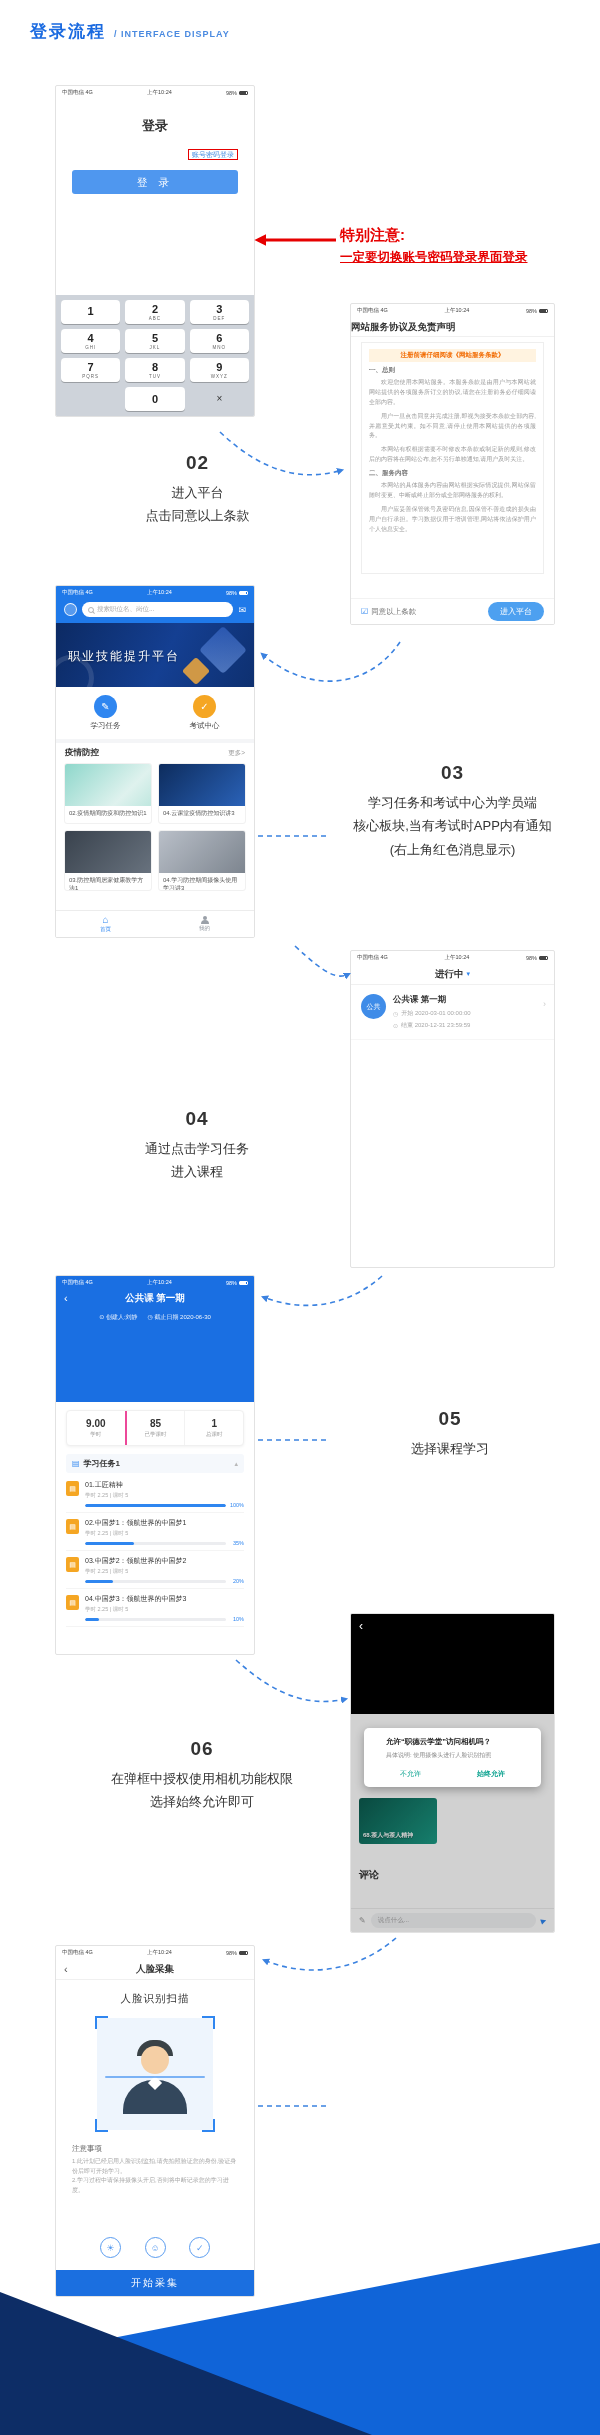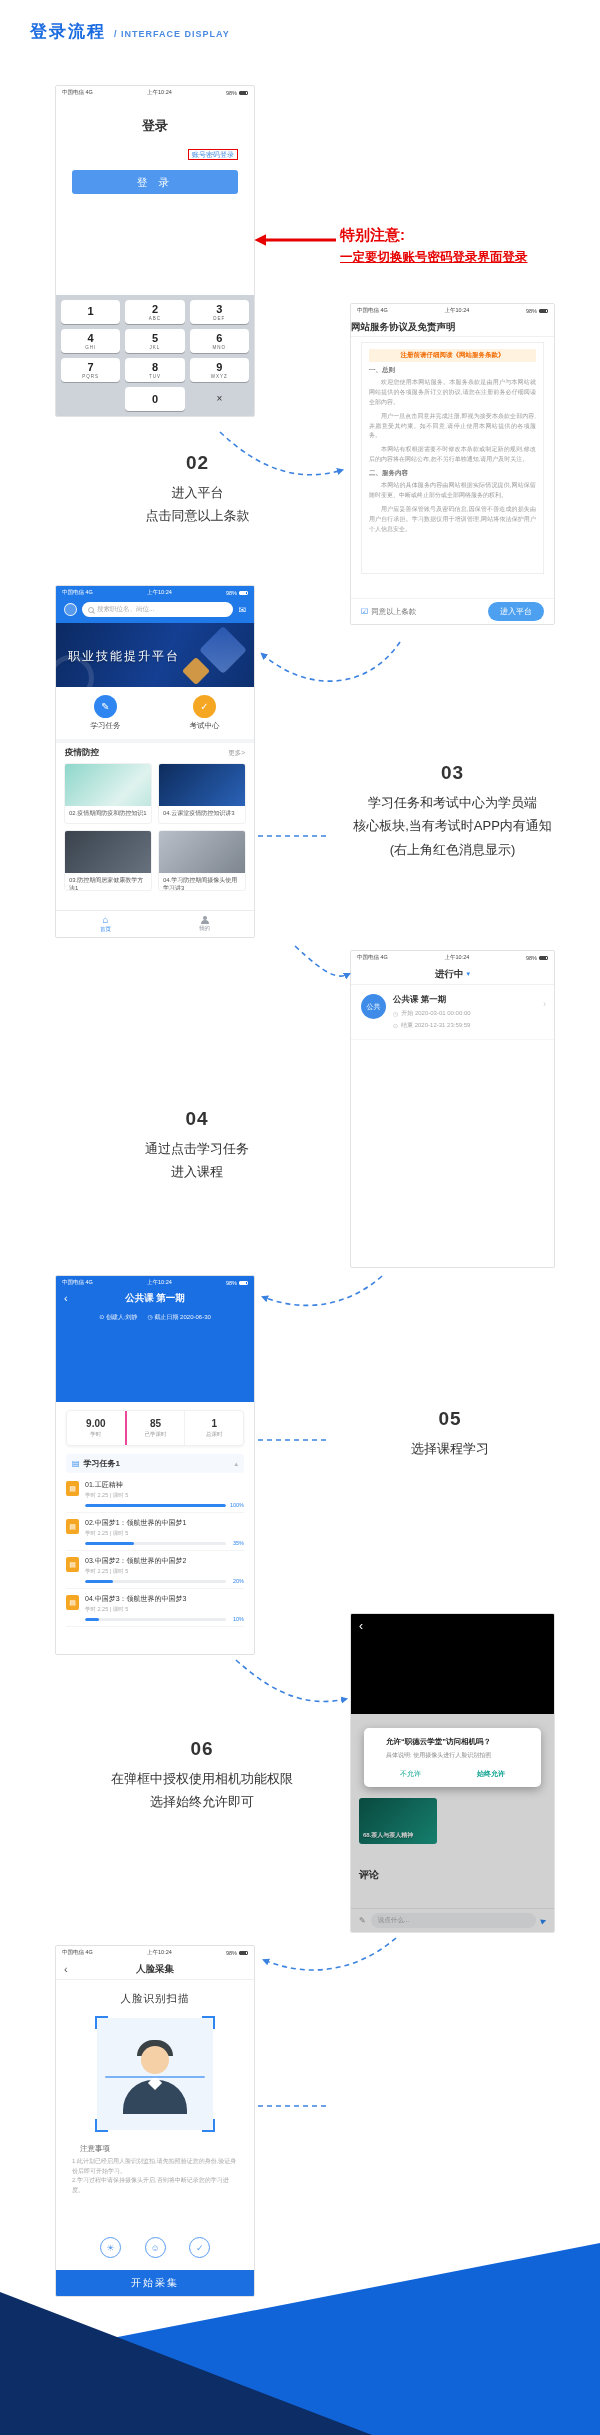--- a/index.html
+++ b/index.html
@@ -190,21 +190,21 @@
 .fc-corner{position:absolute;width:13px;height:13px;border:0 solid #2f86f0;}
 .fc-corner.tl{left:-2px;top:-2px;border-left-width:2px;border-top-width:2px;}
 .fc-corner.tr{right:-2px;top:-2px;border-right-width:2px;border-top-width:2px;}
 .fc-corner.bl{left:-2px;bottom:-2px;border-left-width:2px;border-bottom-width:2px;}
 .fc-corner.br{right:-2px;bottom:-2px;border-right-width:2px;border-bottom-width:2px;}
 .av-hair{position:absolute;left:50%;top:22px;transform:translateX(-50%);width:36px;height:16px;background:#3a4246;border-radius:17px 17px 0 0;}
 .av-face{position:absolute;left:50%;top:28px;transform:translateX(-50%);width:28px;height:28px;background:#f5cfa5;border-radius:50%;}
 .av-body{position:absolute;left:50%;top:62px;transform:translateX(-50%);width:64px;height:34px;background:#33475c;border-radius:30px 30px 0 0;}
 .av-collar{position:absolute;left:50%;top:60px;transform:translateX(-50%) rotate(45deg);width:10px;height:10px;background:#fff;}
 .fc-scanline{position:absolute;left:8px;right:8px;top:58px;height:2px;background:rgba(47,134,240,.6);border-radius:1px;}
-.fc-notice-t{margin:14px 24px 3px;font-size:7.5px;color:#666;}
+.fc-notice-t{margin:14px 16px 3px;font-size:7.5px;color:#666;}
 .fc-note{margin:0 16px;font-size:6px;color:#a9a9a9;line-height:1.6;}
 .fc-icons{position:absolute;left:0;right:0;bottom:38px;display:flex;justify-content:space-evenly;padding:0 20px;}
 .fc-ic{width:21px;height:21px;border:1px solid #5a9cf0;border-radius:50%;color:#5a9cf0;display:flex;align-items:center;justify-content:center;font-size:9px;}
 .fc-btn{position:absolute;left:0;right:0;bottom:0;height:26px;background:#1b6fe0;color:#fff;font-size:10px;letter-spacing:2px;display:flex;align-items:center;justify-content:center;}
 </style>
 </head>
 <body>
 
 <div id="canvas">
 

